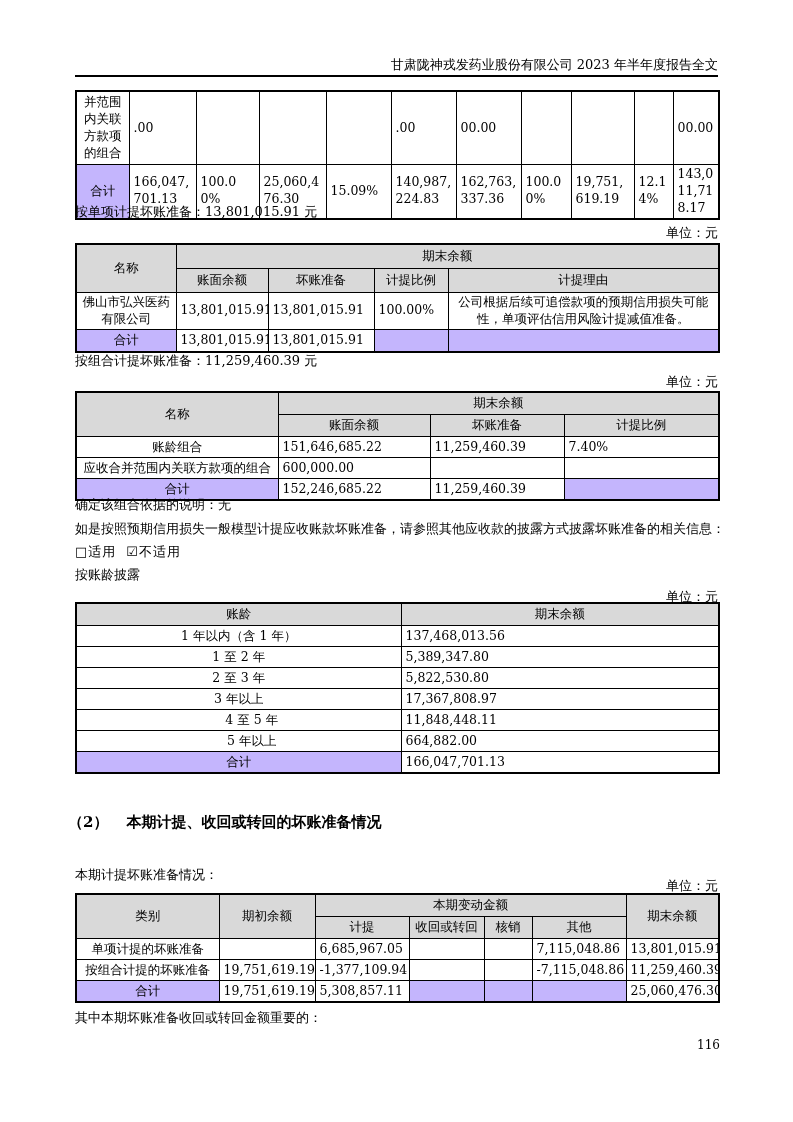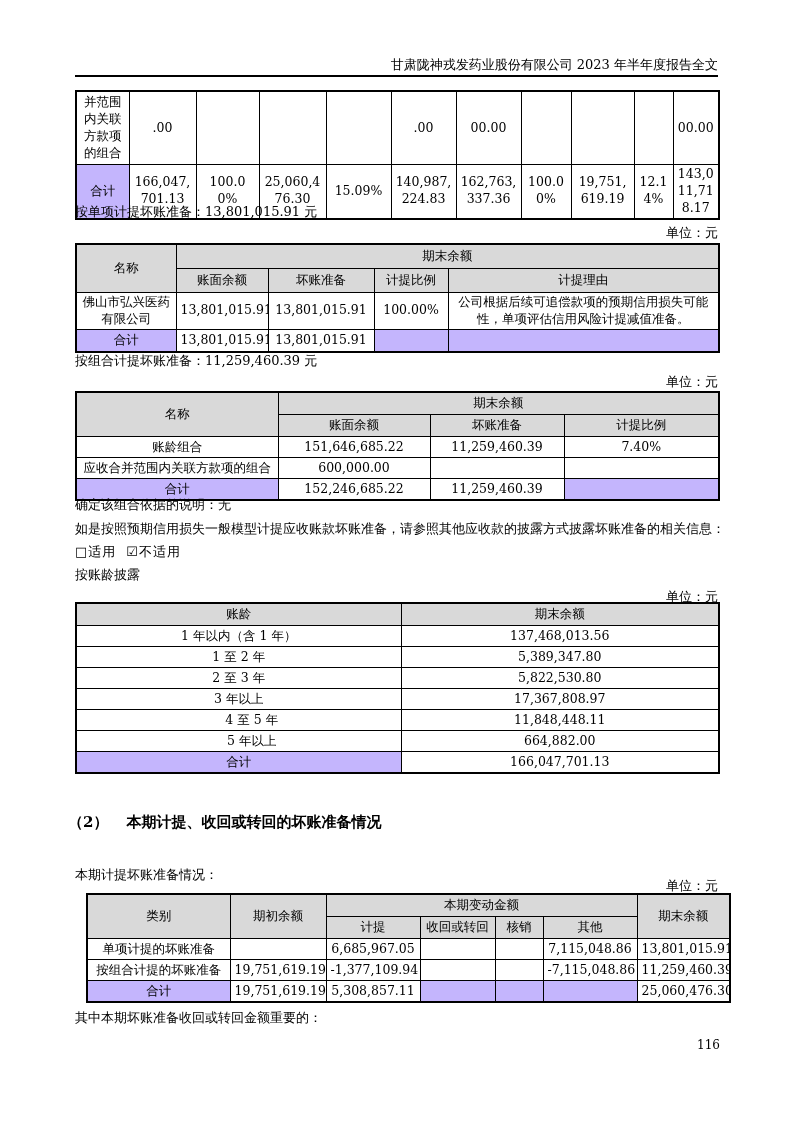--- a/index.html
+++ b/index.html
@@ -13,21 +13,21 @@
   .section-heading { left:68px; font-size:15px; font-weight:bold; white-space:nowrap; }
   .section-heading .sec-no { margin-right:18px; }
   .page-num { top:1038px; right:73px; font-size:12px; }
 
   table.fin { border-collapse:collapse; table-layout:fixed; width:643px; font-size:12.5px;
               border:2px solid #000; }
   table.fin td, table.fin th { border:1px solid #000; padding:1px 4px; line-height:1.35;
               font-weight:normal; vertical-align:middle; overflow:hidden; }
   .hdr  { background:#d9d9d9; text-align:center; }
   .gray { background:#c4b5fd; }
-  .num  { text-align:center; }
+  .num  { text-align:left; }
   .lbl  { text-align:center; }
   .top  { vertical-align:top; }
   .brk  { word-break:break-all; }
   .indent { padding-left:30px !important; }
 
   
   .t1-r1 td { height:70px; }
   .t1-r2 td { height:34px; }
   .t2-h td, .t2-h th { height:21px; }
   .t2-r td { height:30px; }
@@ -224,21 +224,21 @@
   </tbody>
     </table>
 
   <div class="abs section-heading" style="top:813px;">
     <span class="sec-no">（2）</span><span>本期计提、收回或转回的坏账准备情况</span>
   </div>
 
   <div class="abs body-line" style="top:866px;">本期计提坏账准备情况：</div>
   <div class="abs unit-line" style="top:877px;">单位：元</div>
 
-  <table class="fin abs" style="top:893px;left:86px;">
+  <table class="fin abs" style="top:893px;left:75px;">
     <colgroup>
       <col style="width:143px">
         <col style="width:96px">
         <col style="width:94px">
         <col style="width:75px">
       <col style="width:48px">
         <col style="width:94px">
         <col style="width:93px">
     </colgroup>
     <tbody>

